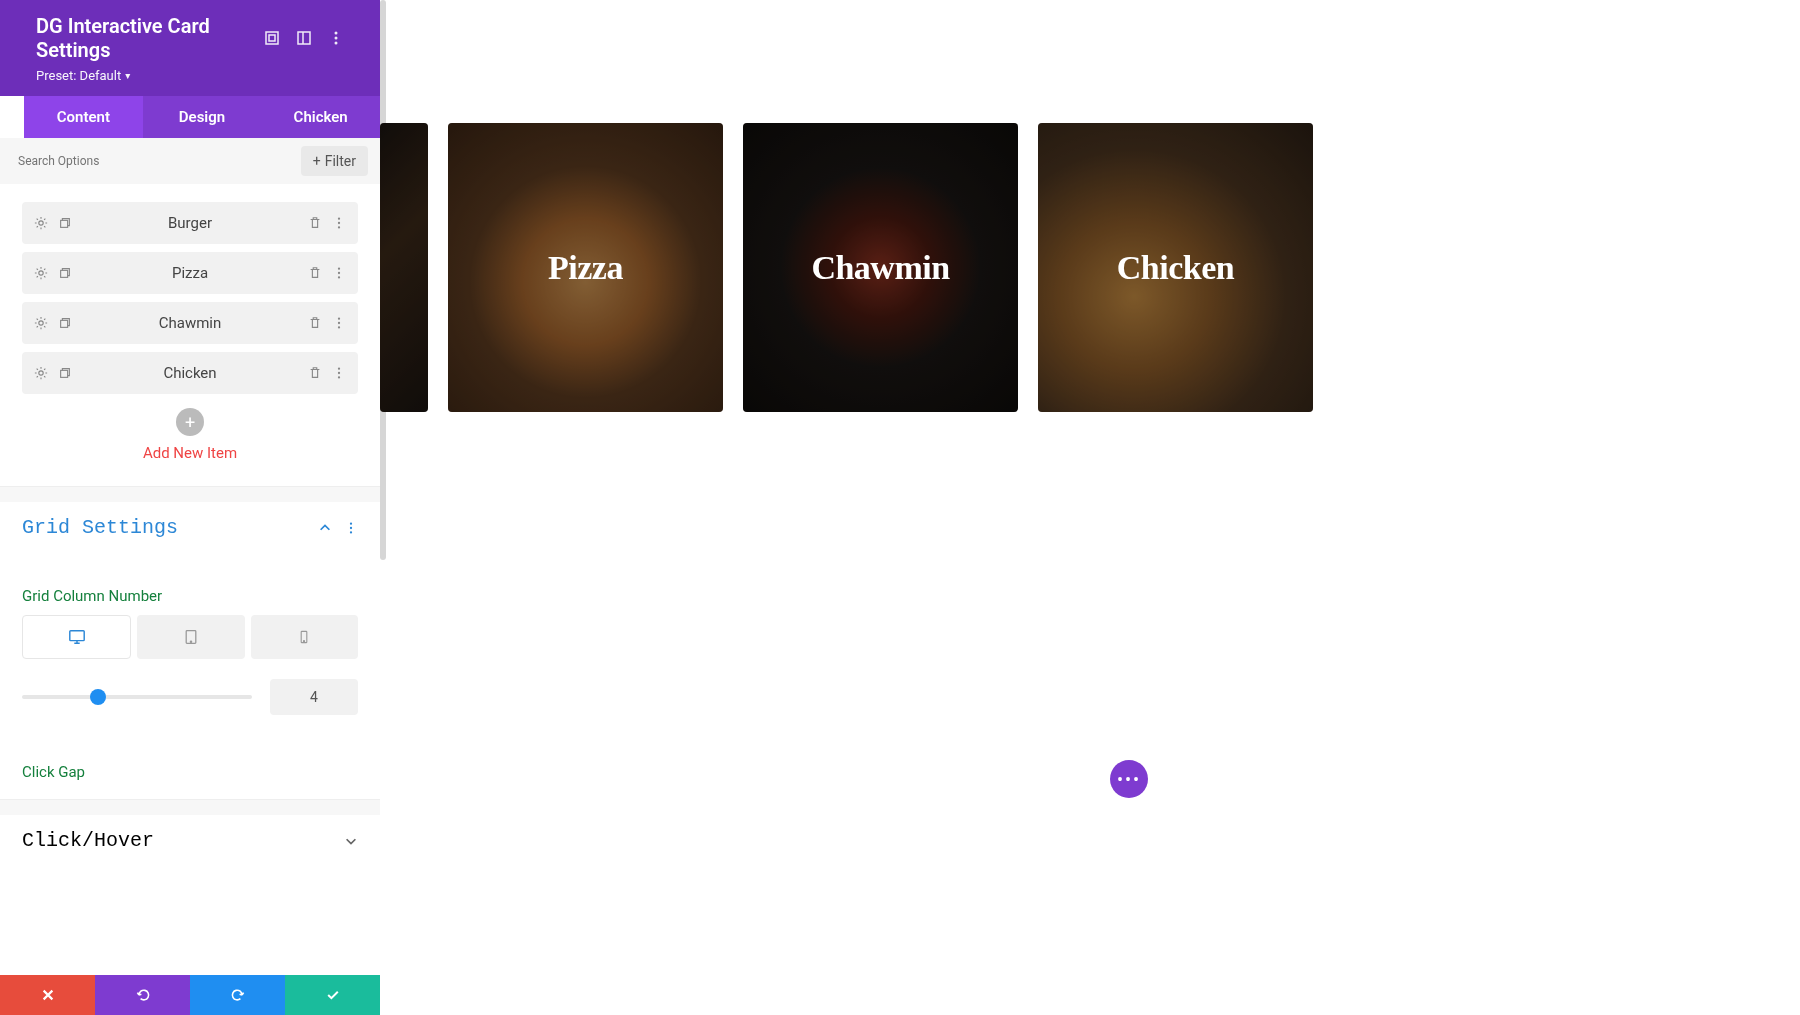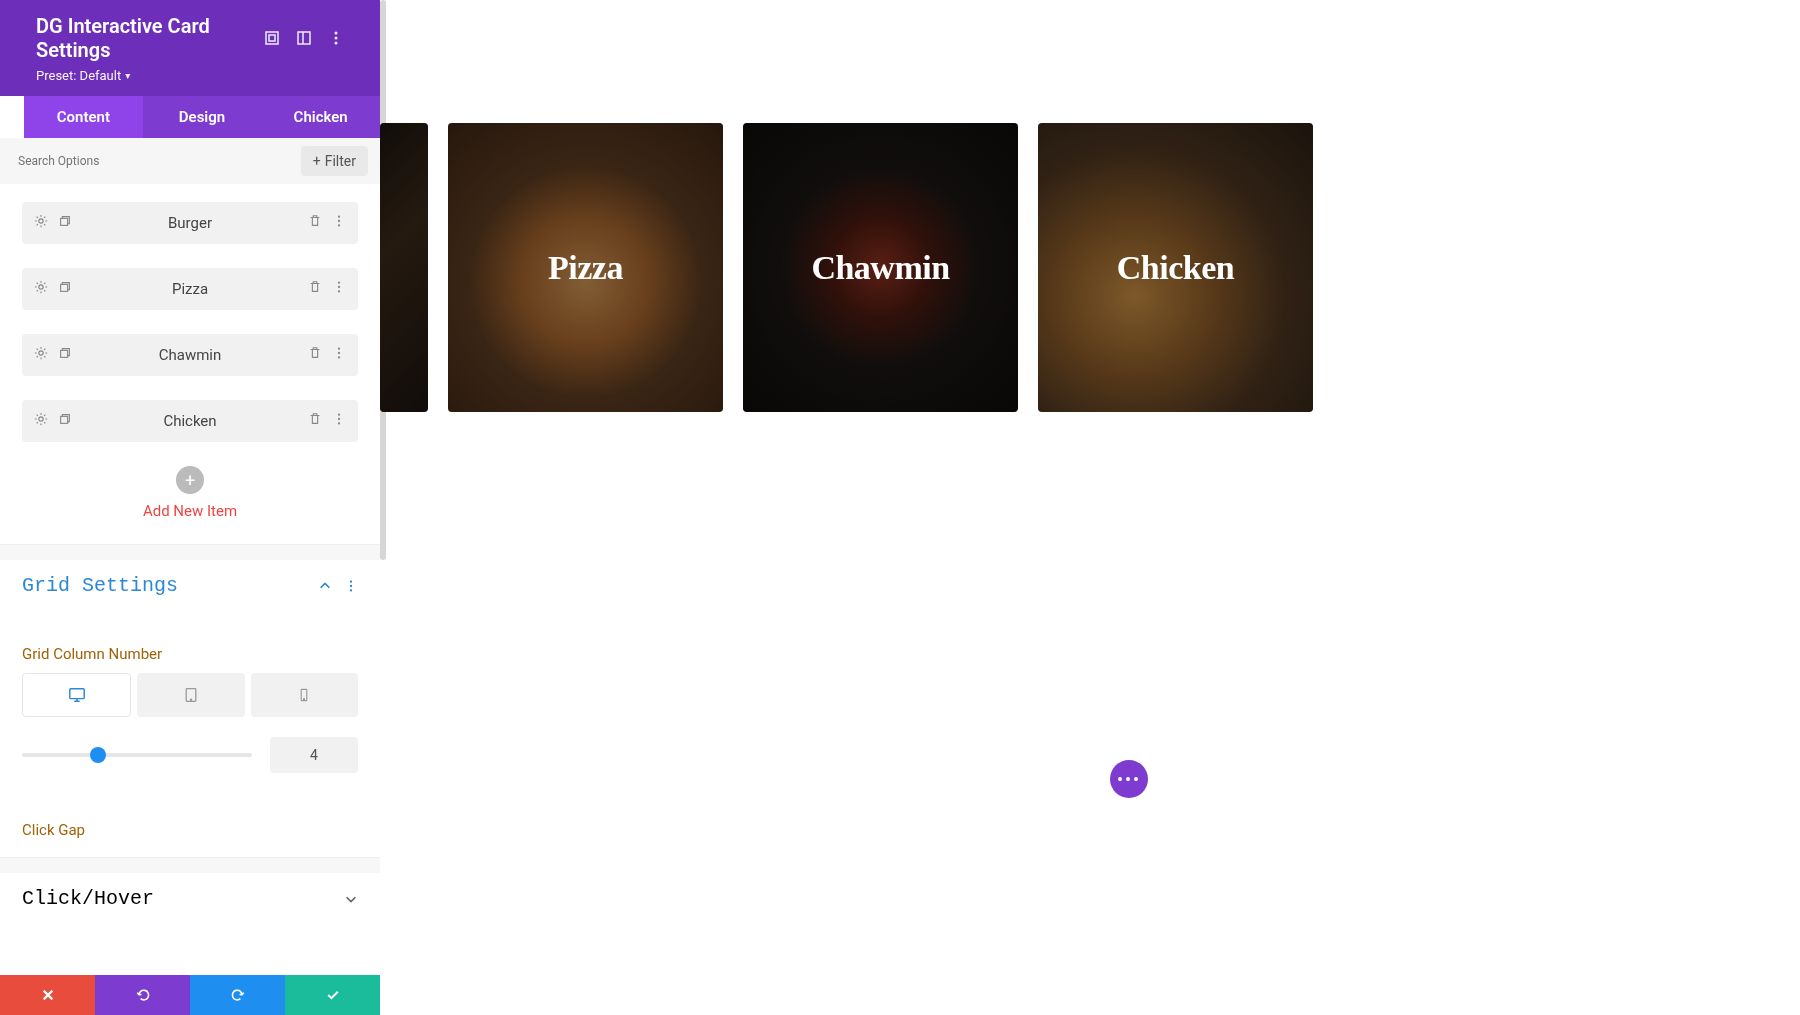--- a/index.html
+++ b/index.html
@@ -18,38 +18,38 @@
 .tabs { display: flex; background: #7e3bd0; margin-left: 24px; }
 .tab { flex: 1; text-align: center; padding: 12px 0; color: #fff; font-size: 15px; font-weight: 600; cursor: pointer; }
 .tab.active { background: #8e44e9; }
 
 .search-row { display: flex; align-items: center; padding: 8px 12px; background: #f6f6f6; gap: 8px; }
 .search-input { flex: 1; border: none; background: transparent; font-size: 12px; color: #888; outline: none; padding: 6px; }
 .filter-btn { background: #e9e9e9; border: none; padding: 7px 12px; border-radius: 4px; font-size: 14px; color: #555; cursor: pointer; display: flex; align-items: center; gap: 4px; }
 
 .content-scroll { flex: 1; overflow-y: auto; padding: 18px 22px 0; }
 
-.item-row { display: flex; background: #f1f1f1; border-radius: 4px; margin-bottom: 24px; padding: 12px 12px; }
+.item-row { display: flex; align-items: center; background: #f1f1f1; border-radius: 4px; margin-bottom: 8px; padding: 12px 12px; }
 .item-icons-left { display: flex; gap: 10px; color: #888; }
 .item-label { flex: 1; text-align: center; font-size: 15px; color: #444; }
 .item-icons-right { display: flex; gap: 10px; color: #888; }
 .small-icon { width: 14px; height: 14px; cursor: pointer; }
 
 .add-new { text-align: center; margin: 14px 0 24px; }
 .add-circle { width: 28px; height: 28px; border-radius: 50%; background: #bbb; color: #fff; display: inline-flex; align-items: center; justify-content: center; font-size: 18px; cursor: pointer; margin-bottom: 8px; }
 .add-label { color: #ef4444; font-size: 15px; }
 
 .section-divider { height: 16px; border-top: 1px solid #eee; margin: 0 -22px; background:#f7f7f7; }
 .section { padding: 14px 0 8px; }
 .section-header { display: flex; align-items: center; justify-content: space-between; cursor: pointer; margin-bottom: 14px; }
 .section-title { color: #2c87d6; font-size: 20px; font-weight: 400; font-family: Liberation Mono, monospace; }
 .section-title.dim { color: #000000; }
 .section-actions { display: flex; gap: 12px; align-items: center; color: #2c87d6; }
 
-.field-label { font-size: 15px; color: #a16207; margin-bottom: 10px; margin-top: 48px; }
+.field-label { font-size: 15px; color: #15803d; margin-bottom: 10px; margin-top: 48px; }
 .device-tabs { display: flex; gap: 6px; margin-bottom: 20px; }
 .device-tab { flex: 1; background: #f1f1f1; border-radius: 4px; padding: 12px 0; display: flex; align-items: center; justify-content: center; cursor: pointer; color: #999; }
 .device-tab.active { background: #fff; border: 1px solid #e6e6e6; color: #2c87d6; }
 
 .slider-row { display: flex; align-items: center; gap: 18px; margin-bottom: 24px; }
 .slider-track { flex: 1; height: 4px; background: #e6e6e6; border-radius: 2px; position: relative; }
 .slider-thumb { position: absolute; top: 50%; transform: translate(-50%, -50%); width: 16px; height: 16px; background: #1f8ef1; border-radius: 50%; cursor: pointer; }
 .slider-value { width: 88px; background: #f1f1f1; border-radius: 4px; text-align: center; padding: 10px 0; font-size: 14px; color: #555; }
 
 .footer { display: flex; height: 40px; }

